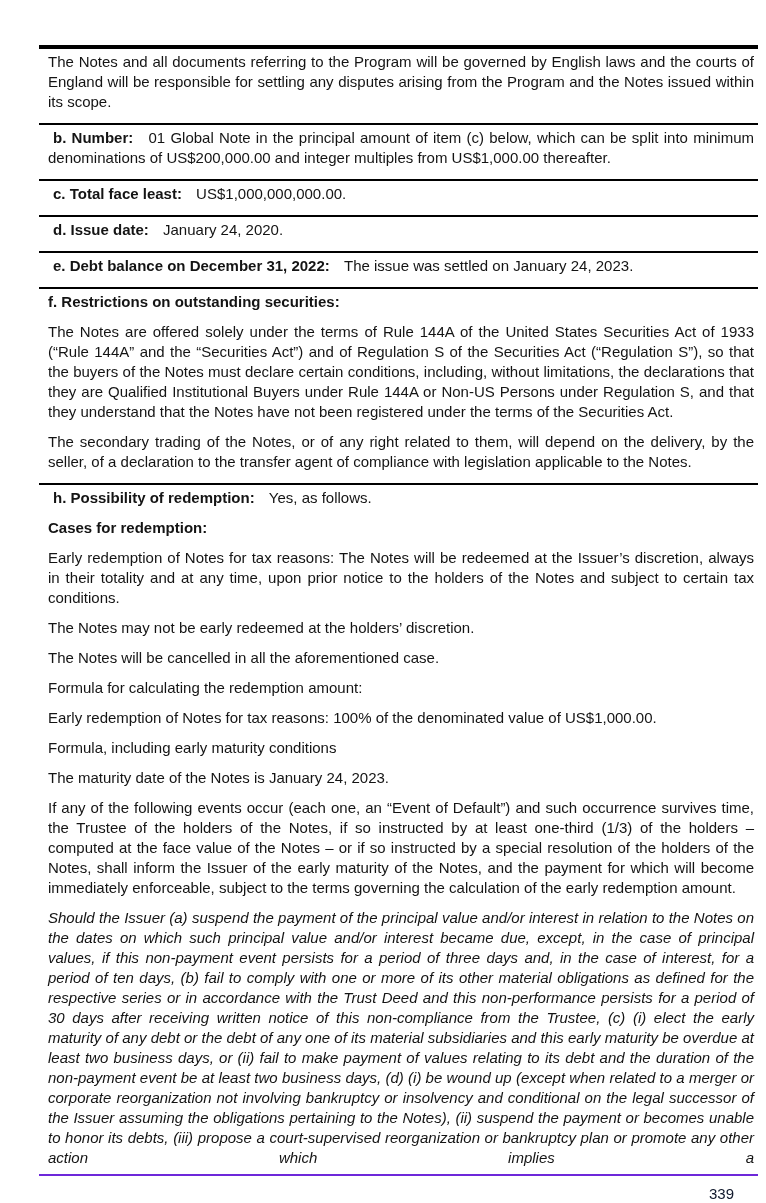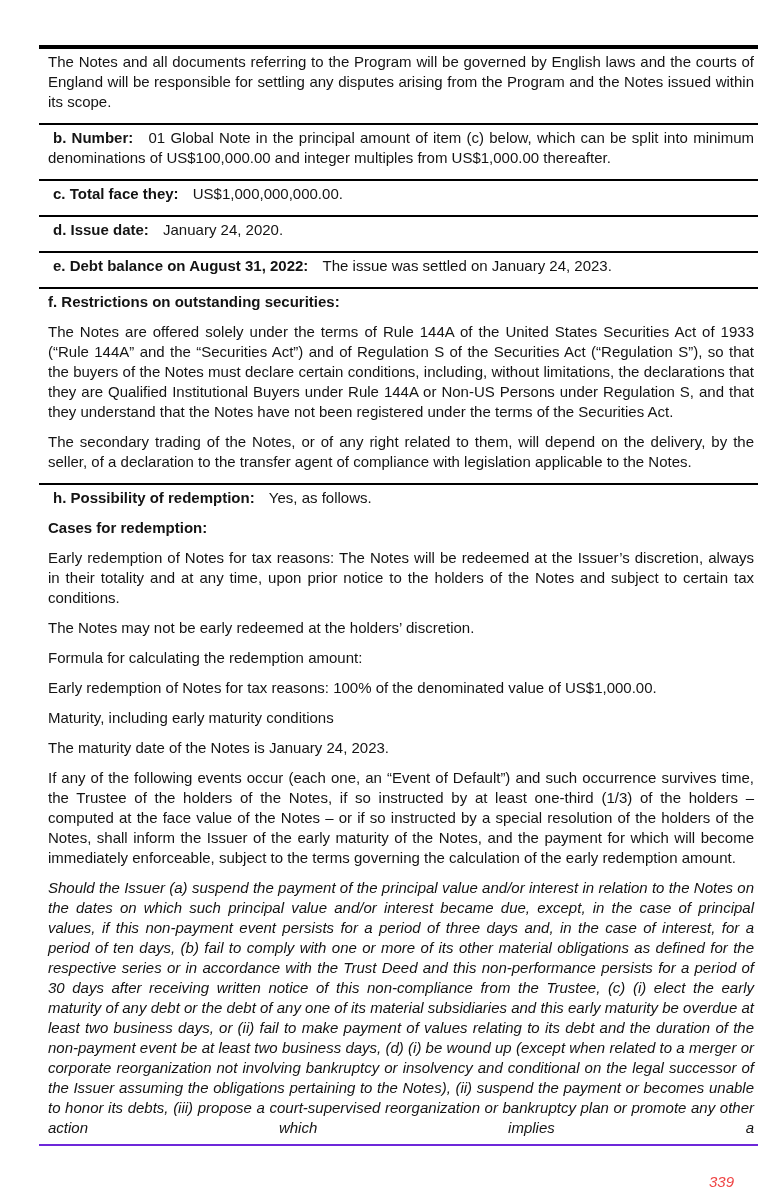--- a/index.html
+++ b/index.html
@@ -29,66 +29,66 @@
   .para {
     text-align: justify;
     margin: 0 0 10px 0;
   }
   .row .para:last-child { margin-bottom: 0; }
   .bold { font-weight: bold; }
   .runover { text-align-last: justify; font-style: italic; }
   .footer {
     position: absolute;
     right: 32px;
-    bottom: 16px;
+    bottom: 4px;
     font-size: 15px;
-    color: #ef4444;
-    font-style: italic;
+    color: #0f172a;
   }
 </style>
 </head>
 <body>
 
 <div class="doc">
 
   <section class="row intro">
     <p class="para">The Notes and all documents referring to the Program will be governed by English laws and the courts of England will be responsible for settling any disputes arising from the Program and the Notes issued within its scope.</p>
   </section>
 
   <section class="row">
-    <p class="para"><b class="bold">b. Number:</b> <span>01 Global Note in the principal amount of item (c) below, which can be split into minimum denominations of US$100,000.00 and integer multiples from US$1,000.00 thereafter.</span></p>
+    <p class="para"><b class="bold">b. Number:</b> <span>01 Global Note in the principal amount of item (c) below, which can be split into minimum denominations of US$200,000.00 and integer multiples from US$1,000.00 thereafter.</span></p>
   </section>
 
   <section class="row">
-    <p class="para"><b class="bold">c. Total face they:</b> <span>US$1,000,000,000.00.</span></p>
+    <p class="para"><b class="bold">c. Total face least:</b> <span>US$1,000,000,000.00.</span></p>
   </section>
 
   <section class="row">
     <p class="para"><b class="bold">d. Issue date:</b> <span>January 24, 2020.</span></p>
   </section>
 
   <section class="row">
-    <p class="para"><b class="bold">e. Debt balance on August 31, 2022:</b> <span>The issue was settled on January 24, 2023.</span></p>
+    <p class="para"><b class="bold">e. Debt balance on December 31, 2022:</b> <span>The issue was settled on January 24, 2023.</span></p>
   </section>
 
   <section class="row">
     <p class="para bold">f. Restrictions on outstanding securities:</p>
     <p class="para">The Notes are offered solely under the terms of Rule 144A of the United States Securities Act of 1933 (“Rule 144A” and the “Securities Act”) and of Regulation S of the Securities Act (“Regulation S”), so that the buyers of the Notes must declare certain conditions, including, without limitations, the declarations that they are Qualified Institutional Buyers under Rule 144A or Non-US Persons under Regulation S, and that they understand that the Notes have not been registered under the terms of the Securities Act.</p>
     <p class="para">The secondary trading of the Notes, or of any right related to them, will depend on the delivery, by the seller, of a declaration to the transfer agent of compliance with legislation applicable to the Notes.</p>
   </section>
 
 
   <section class="row last">
     <p class="para"><b class="bold">h. Possibility of redemption:</b> <span>Yes, as follows.</span></p>
     <p class="para bold">Cases for redemption:</p>
     <p class="para">Early redemption of Notes for tax reasons: The Notes will be redeemed at the Issuer’s discretion, always in their totality and at any time, upon prior notice to the holders of the Notes and subject to certain tax conditions.</p>
     <p class="para">The Notes may not be early redeemed at the holders’ discretion.</p>
+    <p class="para">The Notes will be cancelled in all the aforementioned case.</p>
     <p class="para">Formula for calculating the redemption amount:</p>
     <p class="para">Early redemption of Notes for tax reasons: 100% of the denominated value of US$1,000.00.</p>
-    <p class="para">Maturity, including early maturity conditions</p>
+    <p class="para">Formula, including early maturity conditions</p>
     <p class="para">The maturity date of the Notes is January 24, 2023.</p>
     <p class="para">If any of the following events occur (each one, an “Event of Default”) and such occurrence survives time, the Trustee of the holders of the Notes, if so instructed by at least one-third (1/3) of the holders – computed at the face value of the Notes – or if so instructed by a special resolution of the holders of the Notes, shall inform the Issuer of the early maturity of the Notes, and the payment for which will become immediately enforceable, subject to the terms governing the calculation of the early redemption amount.</p>
     <p class="para runover">Should the Issuer (a) suspend the payment of the principal value and/or interest in relation to the Notes on the dates on which such principal value and/or interest became due, except, in the case of principal values, if this non-payment event persists for a period of three days and, in the case of interest, for a period of ten days, (b) fail to comply with one or more of its other material obligations as defined for the respective series or in accordance with the Trust Deed and this non-performance persists for a period of 30 days after receiving written notice of this non-compliance from the Trustee, (c) (i) elect the early maturity of any debt or the debt of any one of its material subsidiaries and this early maturity be overdue at least two business days, or (ii) fail to make payment of values relating to its debt and the duration of the non-payment event be at least two business days, (d) (i) be wound up (except when related to a merger or corporate reorganization not involving bankruptcy or insolvency and conditional on the legal successor of the Issuer assuming the obligations pertaining to the Notes), (ii) suspend the payment or becomes unable to honor its debts, (iii) propose a court-supervised reorganization or bankruptcy plan or promote any other action which implies a</p>
   </section>
 
 </div>
 
 <div class="footer">
   <span>339</span>
 </div>

